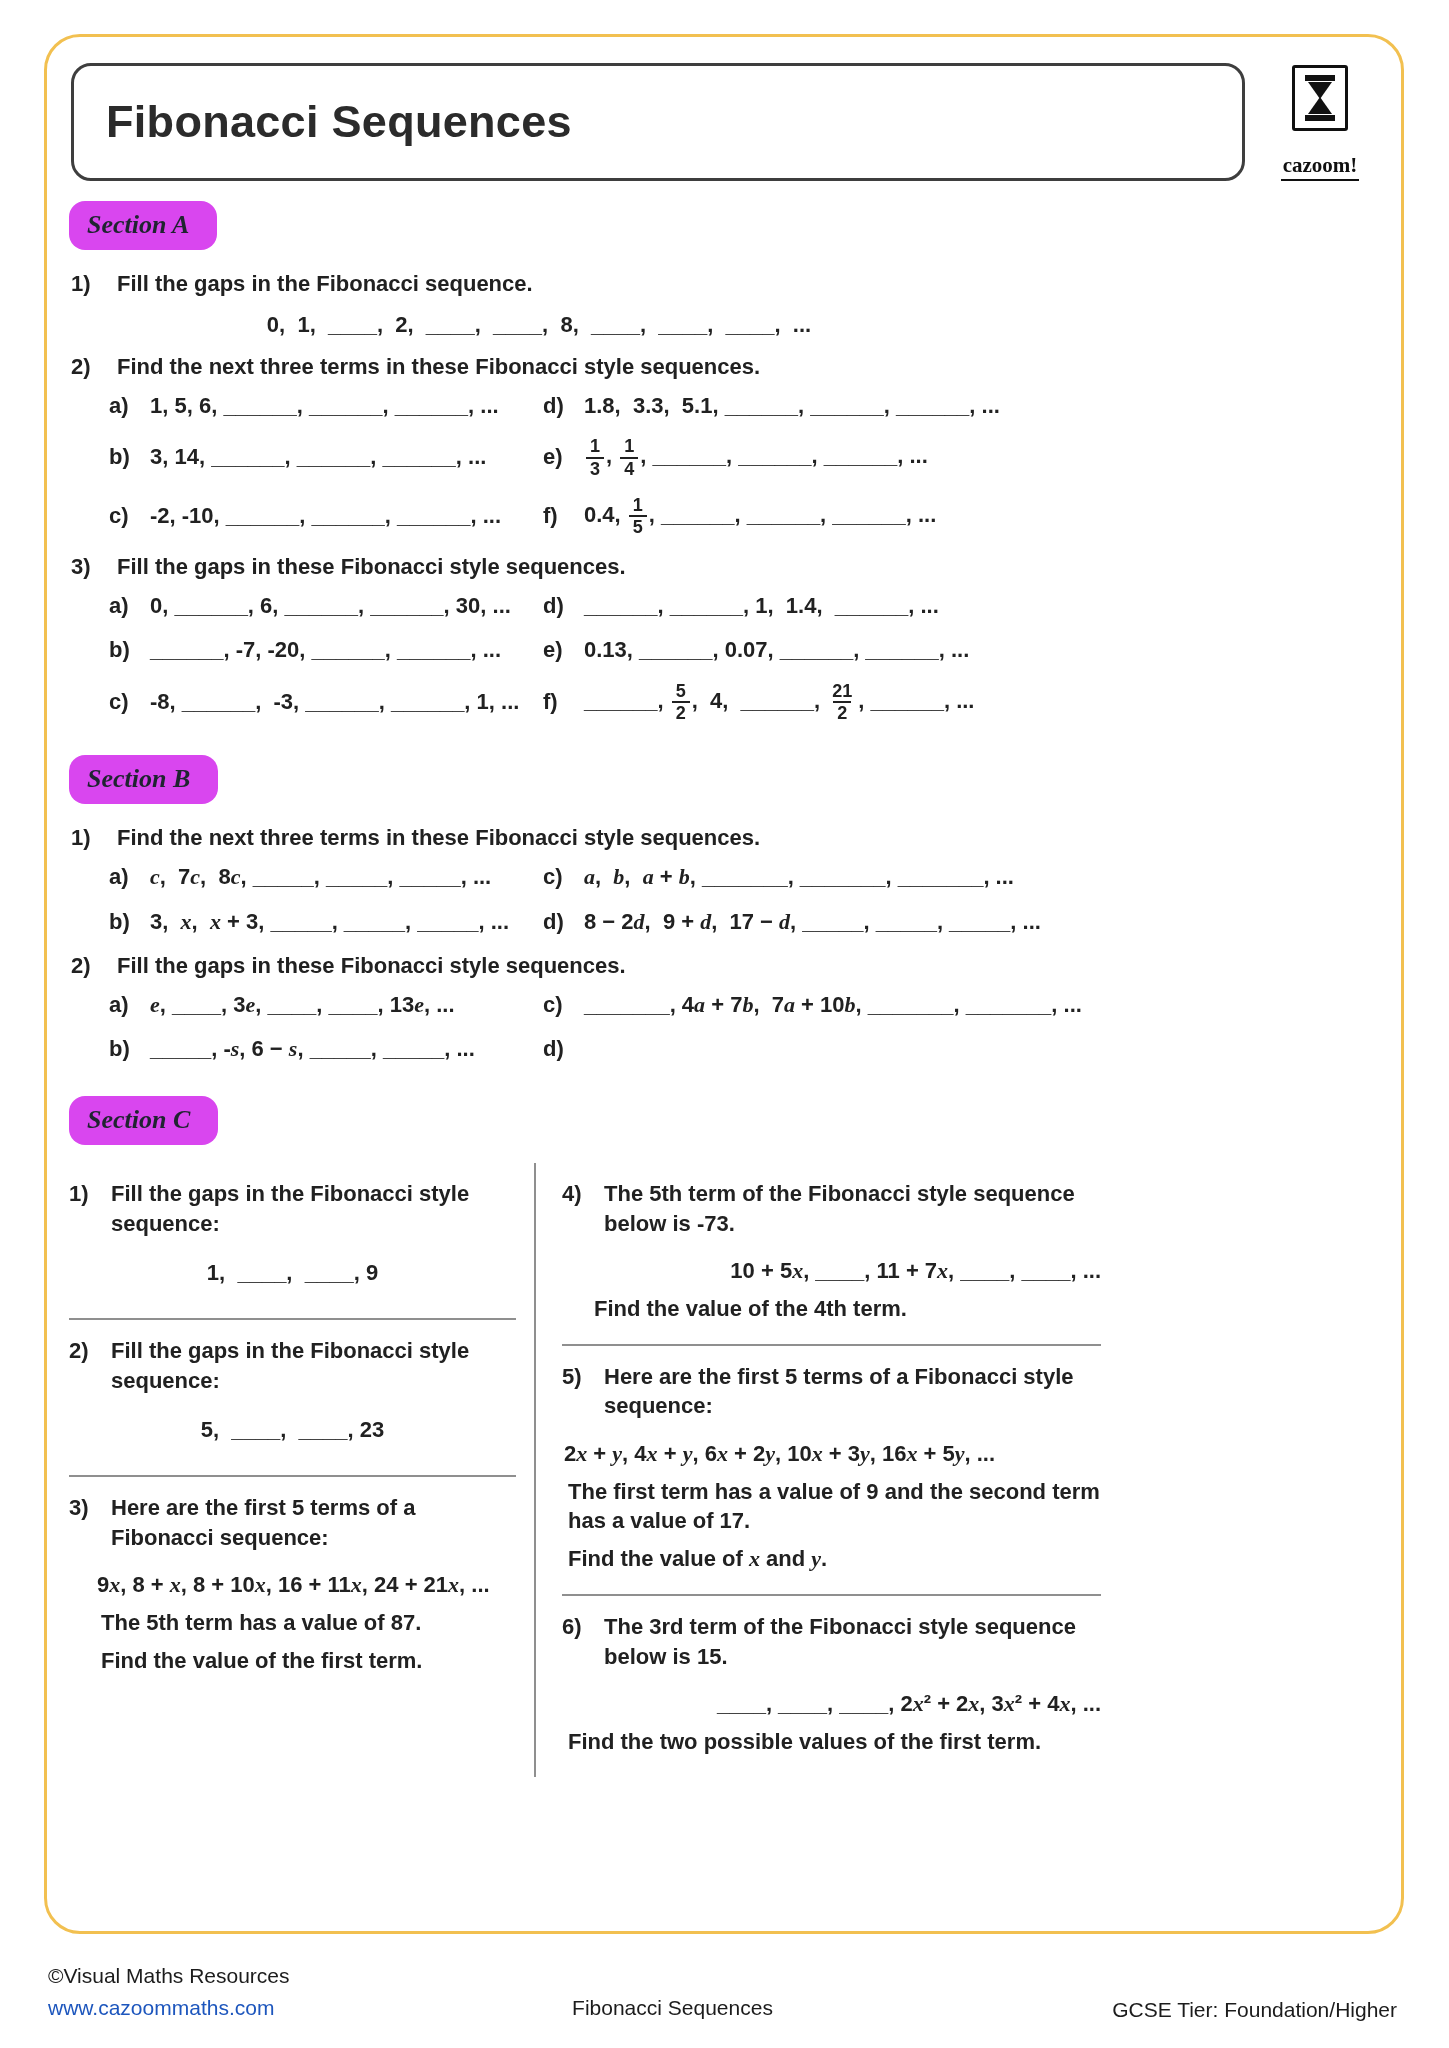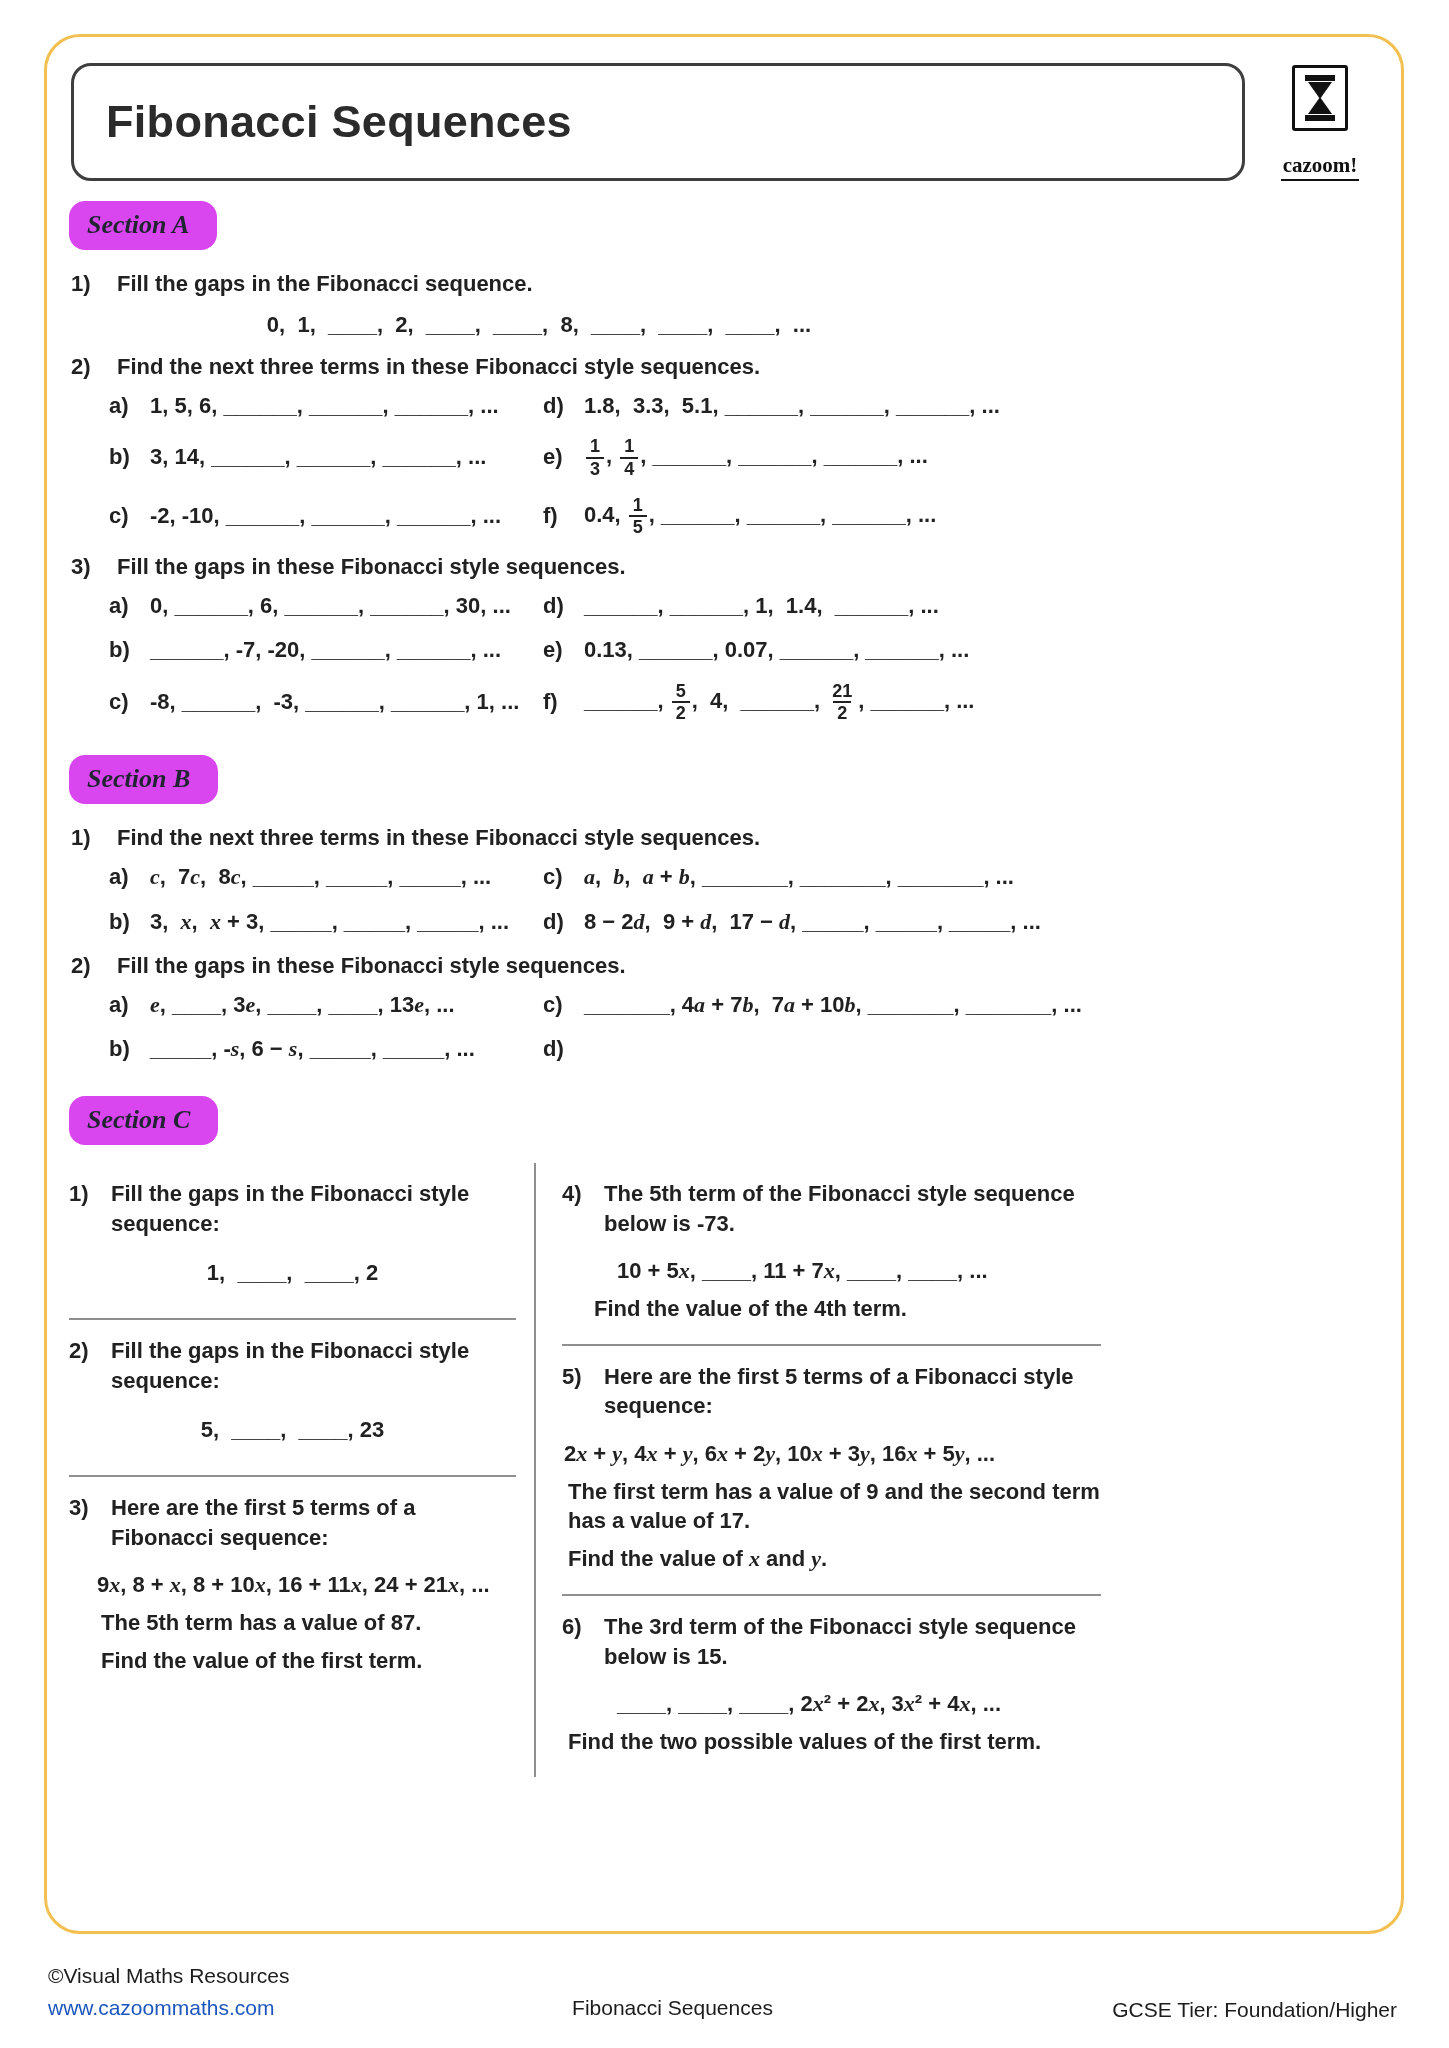--- a/index.html
+++ b/index.html
@@ -63,21 +63,21 @@
   .c-left { width:465px; padding-right:18px; }
   .c-right { width:567px; border-left:2px solid #8f8f8f; padding-left:26px; }
   .c-item { padding:16px 0 20px; border-bottom:2px solid #8f8f8f; }
   .c-item.last { border-bottom:none; }
   .c-head { display:flex; gap:14px; font-size:22px; font-weight:700; line-height:1.35; }
   .c-head .q-num { flex:0 0 28px; }
   .c-seq { font-size:22px; font-weight:700; white-space:pre-wrap; line-height:1.35; margin:18px 0 8px 42px; }
   .c-seq.center { text-align:center; margin:20px 0 10px 0; }
   .c-seq.ml2  { margin-left:2px; }
   .c-seq.ml28 { margin-left:28px; }
-  .c-seq.ml55 { margin-left:55px; }
+  .c-seq.ml55 { margin-left:55px;text-align:right; }
   .c-note { font-size:22px; font-weight:700; line-height:1.35; margin:8px 0 0 32px; }
   .c-note.tight { margin-left:6px; }
   
   .footer {
     position:absolute; left:48px; right:52px; bottom:26px;
     display:flex; align-items:flex-end; font-size:21px; color:#1c1c1c;
   }
   .footer-left { width:300px; line-height:1.4; }
   .footer-center { flex:1; text-align:center; line-height:1.35; }
   .footer-right { width:400px; text-align:right; }
@@ -177,21 +177,21 @@
     </div>
 
     <div class="c-grid">
       <div class="c-left">
 
         <div class="c-item">
           <div class="c-head">
             <span class="q-num">1)</span>
             <span class="q-text">Fill the gaps in the Fibonacci style sequence:</span>
           </div>
-          <div class="c-seq center">1,  ____,  ____, 2</div>
+          <div class="c-seq center">1,  ____,  ____, 9</div>
         </div>
 
         <div class="c-item">
           <div class="c-head">
             <span class="q-num">2)</span>
             <span class="q-text">Fill the gaps in the Fibonacci style sequence:</span>
           </div>
           <div class="c-seq center">5,  ____,  ____, 23</div>
         </div>
 

